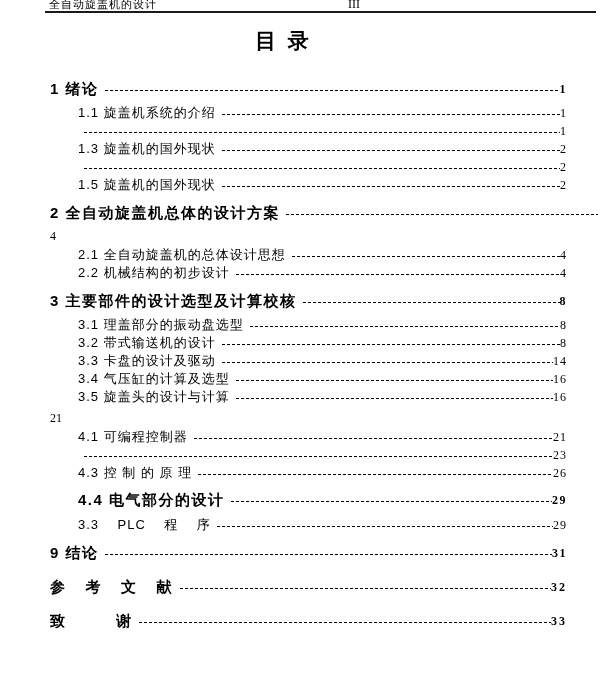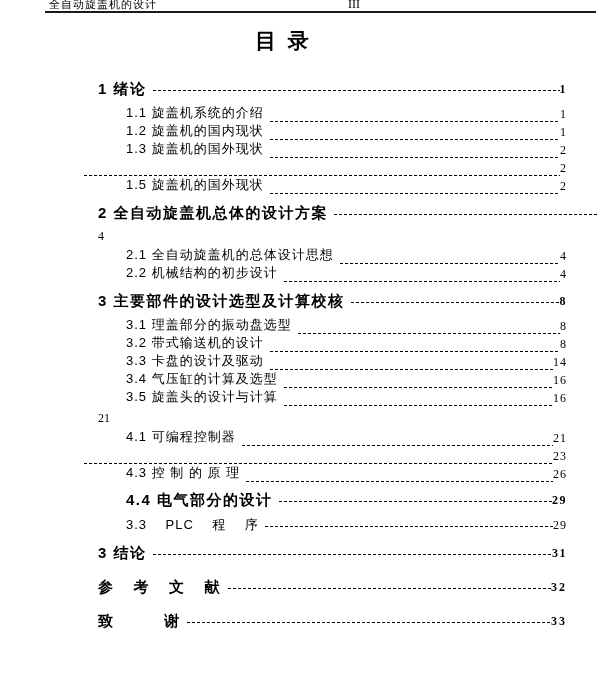--- a/index.html
+++ b/index.html
@@ -27,34 +27,34 @@
   
   .doc-title {
     margin-top:27px; text-align:center;
     font-size:21px; font-weight:bold; white-space:pre;
     transform:translateX(-18px);
   }
 
   
   .toc { margin-top:24px; padding-left:50px; padding-right:33px; }
   .row { display:flex; align-items:center; }
-  .row .label { white-space:pre;margin-left:48px; }
+  .row .label { white-space:pre; }
   .leader {
     flex:1; height:1px; margin-left:6px; margin-top:3px;
     background:repeating-linear-gradient(to right,#000 0,#000 3px,transparent 3px,transparent 5px);
   }
   .page-no {
     font-family:"Liberation Serif","DejaVu Serif",serif;
     font-size:12px; white-space:nowrap;
   }
   .row.full { margin-right:-31px;justify-content:space-between; }          
 
   .row.chapter { font-size:15px; font-weight:bold; letter-spacing:1.5px;
                  height:20px; margin-top:9px; margin-bottom:5px; }
-  .row.sub     { font-size:13px; letter-spacing:1px; height:18px; margin-left:28px;align-items:flex-end; }
+  .row.sub     { font-size:13px; letter-spacing:1px; height:18px; margin-left:28px; }
   .row.sublarge{ font-size:15px; font-weight:bold; letter-spacing:1.5px;
                  height:20px; margin-left:28px; margin-top:8px; margin-bottom:6px; }
   .row.subspaced{ font-size:13px; letter-spacing:1px; height:18px; margin-left:28px;
                  margin-top:4px; margin-bottom:0; }
   .row.orphan  { height:16px; margin-top:4px; margin-bottom:2px; }
   .row.orphan .label { font-family:"Liberation Serif","DejaVu Serif",serif; font-size:12px; }
   .row.endchapter { font-size:15px; font-weight:bold; letter-spacing:2px;
                  height:20px; margin-top:14px; }
 </style>
 </head>
@@ -74,21 +74,20 @@
         <span class="label">1 绪论</span>
         <div class="leader"></div>
         <span class="page-no">1</span>
       </div>
       <div class="row sub">
         <span class="label">1.1 旋盖机系统的介绍</span>
         <div class="leader"></div>
         <span class="page-no">1</span>
       </div>
       <div class="row sub">
-        <span class="label">1.2 旋盖机的国内现状</span>
         <div class="leader"></div>
         <span class="page-no">1</span>
       </div>
       <div class="row sub">
         <span class="label">1.3 旋盖机的国外现状</span>
         <div class="leader"></div>
         <span class="page-no">2</span>
       </div>
       <div class="row sub">
         <div class="leader"></div>
@@ -167,21 +166,21 @@
         <span class="label">4.4 电气部分的设计</span>
         <div class="leader"></div>
         <span class="page-no">29</span>
       </div>
       <div class="row subspaced">
         <span class="label">3.3    PLC    程    序</span>
         <div class="leader"></div>
         <span class="page-no">29</span>
       </div>
       <div class="row chapter">
-        <span class="label">3 结论</span>
+        <span class="label">9 结论</span>
         <div class="leader"></div>
         <span class="page-no">31</span>
       </div>
       <div class="row endchapter">
         <span class="label">参   考   文   献</span>
         <div class="leader"></div>
         <span class="page-no">32</span>
       </div>
       <div class="row endchapter">
         <span class="label">致        谢</span>

